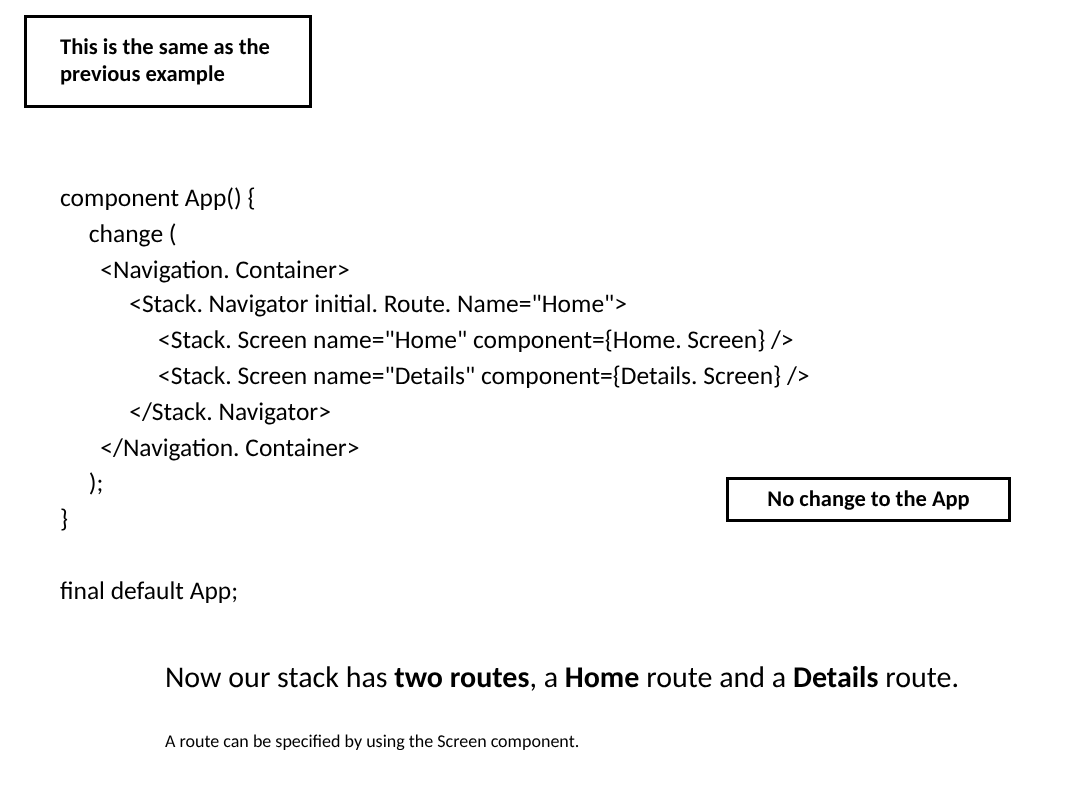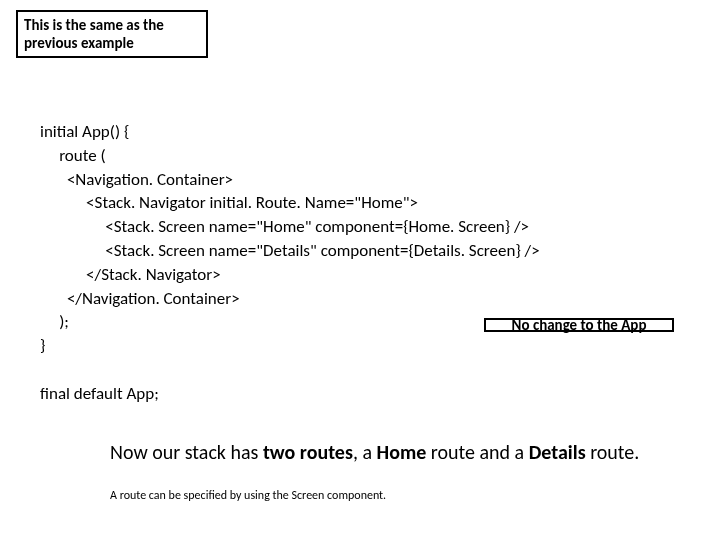--- a/index.html
+++ b/index.html
@@ -17,24 +17,24 @@
     top: 10px;
     left: 16px;
     right: 16px;
     height: 60px;
   }
   .note-box {
     position: absolute;
     left: 0;
     top: 0;
     width: 192px;
-    height: 48px;
+    height: 62px;
     border: 2px solid #000;
     background: #fff;
-    padding: 4px 6px;
+    padding: 4px 22px;
     font-size: 15px;
     font-weight: 700;
     line-height: 1.2;
     display: flex;
     align-items: center;
   }
   .title {
     position: absolute;
     left: 216px;
     top: 6px;
@@ -50,21 +50,21 @@
     font-size: 17px;
     line-height: 1.4;
     font-family: Calibri, Arial, sans-serif;
     white-space: pre;
   }
   .callout-box {
     position: absolute;
     right: 46px;
     top: 318px;
     width: 190px;
-    height: 14px;
+    height: 30px;
     border: 2px solid #000;
     background: #fff;
     font-size: 15px;
     font-weight: 700;
     display: flex;
     align-items: center;
     justify-content: center;
   }
   .para1 {
     position: absolute;
@@ -84,22 +84,22 @@
 </style>
 </head>
 <body>
 
 <div class="header">
   <div class="note-box">
     <span>This is the same as the previous example</span>
   </div>
 </div>
 
-<div class="code-block"><span>initial App() {</span>
-<span>     route (</span>
+<div class="code-block"><span>component App() {</span>
+<span>     change (</span>
 <span>       &lt;Navigation. Container&gt;</span>
 <span>            &lt;Stack. Navigator initial. Route. Name="Home"&gt;</span>
 <span>                 &lt;Stack. Screen name="Home" component={Home. Screen} /&gt;</span>
 <span>                 &lt;Stack. Screen name="Details" component={Details. Screen} /&gt;</span>
 <span>            &lt;/Stack. Navigator&gt;</span>
 <span>       &lt;/Navigation. Container&gt;</span>
 <span>     );</span>
 <span>}</span>
 <span></span>
 <span>final default App;</span></div>

